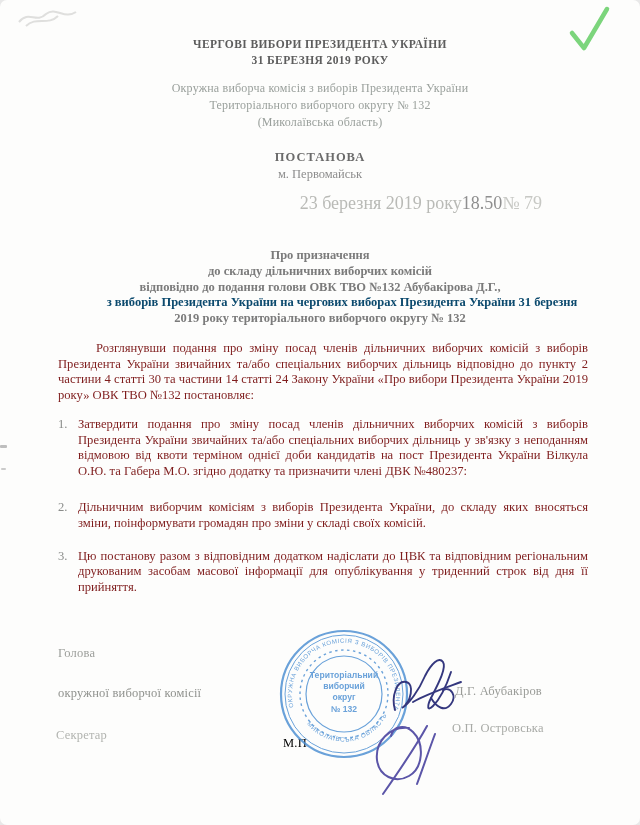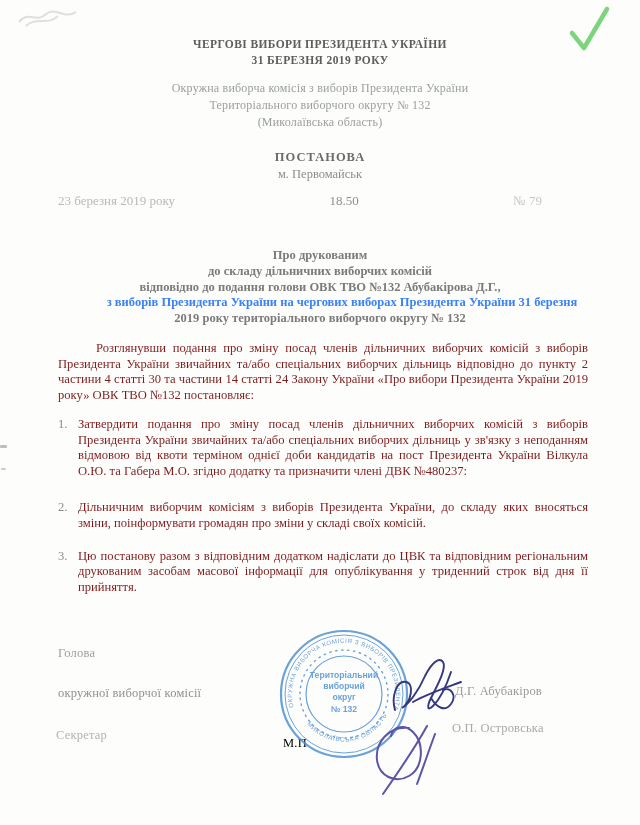--- a/index.html
+++ b/index.html
@@ -1,33 +1,34 @@
 <!DOCTYPE html>
 <html><head>
 <meta charset="utf-8">
 <style>
   html,body{margin:0;padding:0;background:#e8e8e8;}
   .page{
     position:relative;width:640px;height:825px;margin:0 auto;
     background:#fdfdfc;overflow:hidden;
     font-family:"Liberation Serif","DejaVu Serif",serif;
+    border-radius:7px;
     -webkit-font-smoothing:antialiased;
   }
   .abs{position:absolute;}
   .center{left:0;right:0;text-align:center;}
   .hdr-bold{font-weight:bold;font-size:11.5px;letter-spacing:.4px;color:#5d5d5d;line-height:16px;}
   .org{font-size:12px;color:#9aa09c;line-height:17px;letter-spacing:.2px;}
   .doc-type{font-weight:bold;font-size:12.5px;letter-spacing:1px;color:#6b6b6b;}
   .city{font-size:12.5px;color:#8d8d8d;}
-  .date-row{display:flex;justify-content:space-between;left:0;right:0;padding:0 98px 0 58px;font-size:13px;}
+  .date-row{display:flex;justify-content:flex-end;left:0;right:0;padding:0 98px 0 58px;font-size:18px;}
   .date-row .date{color:#b9bab6;}
   .date-row .time{color:#8f8f8f;}
   .date-row .num{color:#c7c8c4;}
   .subject{font-weight:bold;font-size:12.5px;line-height:15.8px;color:#7b7b7b;}
-  .subject .faded{color:#3b82f6;padding-left:44px;}
+  .subject .faded{color:#0c4a6e;padding-left:44px;}
   .para{
     font-size:12.6px;line-height:15.6px;color:#7f1d1d;text-align:justify;
   }
   .indent{text-indent:38px;}
   .list{left:58px;right:52px;}
   .item{display:flex;margin-bottom:17px;}
   .item-num{width:20px;flex:none;font-size:12.6px;color:#8a8c8a;}
   .item-body{flex:1;}
   .sub{padding-left:16px;margin-top:1px;}
   .sub-line{font-size:12.6px;line-height:16px;color:#84868a;}
@@ -65,21 +66,21 @@
   <div class="abs center doc-type" style="top:150px;">ПОСТАНОВА</div>
   <div class="abs center city" style="top:167px;">м. Первомайськ</div>
 
   <div class="abs date-row" style="top:193px;">
     <span class="date">23 березня 2019 року</span>
     <span class="time">18.50</span>
     <span class="num">№ 79</span>
   </div>
 
   <div class="abs center subject" style="top:248px;">
-    <div>Про  друкованим</div>
+    <div>Про  призначення</div>
     <div>до складу дільничних виборчих комісій</div>
     <div>відповідно до подання голови ОВК ТВО №132 Абубакірова Д.Г.,</div>
     <div class="faded">з виборів Президента України на чергових виборах Президента України 31 березня</div>
     <div>2019 року територіального виборчого округу № 132</div>
   </div>
 
   <div class="abs para indent" style="top:341px;left:58px;right:52px;">Розглянувши подання про зміну посад членів дільничних виборчих комісій з виборів Президента України звичайних та/або спеціальних виборчих дільниць відповідно до пункту 2 частини 4 статті 30 та частини 14 статті 24 Закону України «Про вибори Президента України 2019 року» ОВК ТВО №132 постановляє:</div>
 
   <div class="abs list" style="top:417px;">
 

